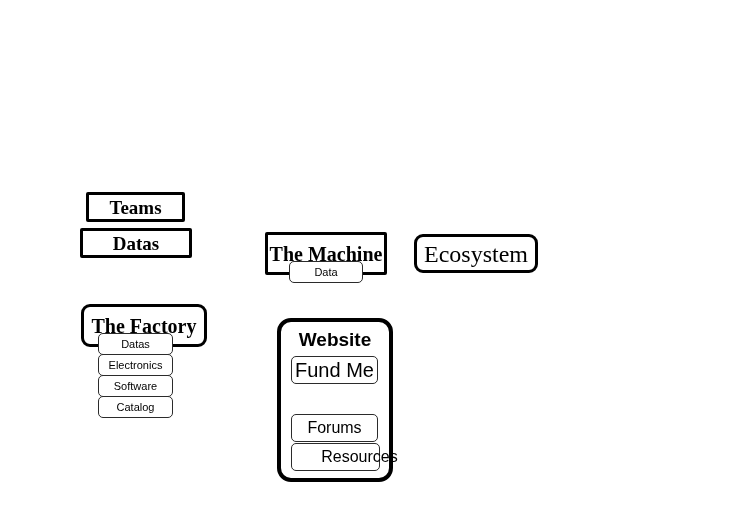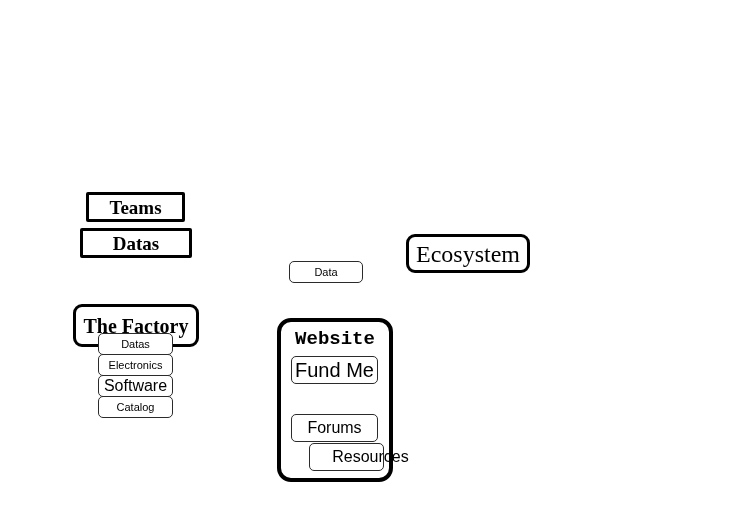--- a/index.html
+++ b/index.html
@@ -29,21 +29,21 @@
     border: 3px solid #000000;
     display: flex;
     align-items: center;
     justify-content: center;
     font-family: "Liberation Serif", serif;
     font-weight: bold;
     color: #000000;
     line-height: 1;
     white-space: nowrap;
   }
-  .node.rounded { border-radius: 9px; }
+  .node.rounded { border-radius: 9px; margin-left: 8px; }
   .node.sharp   { border-radius: 2px; }
 
   
   .chip {
     position: absolute;
     box-sizing: border-box;
     background: #ffffff;
     border: 1.6px solid #2b2b2b;
     border-radius: 5px;
     display: flex;
@@ -62,21 +62,21 @@
     box-sizing: border-box;
     background: #ffffff;
     border: 4px solid #000000;
     border-radius: 14px;
   }
   .group-title {
     position: absolute;
     left: 0;
     right: 0;
     text-align: center;
-    font-family: Liberation Mono, monospace;
+    font-family: Liberation Sans, sans-serif;
     font-weight: bold;
     color: #000000;
     line-height: 1;
     white-space: nowrap;
   }
 
   
   .z1 { z-index: 1; }
   .z2 { z-index: 2; }
   .z3 { z-index: 3; }
@@ -100,28 +100,31 @@
   </div>
 
   <div class="chip z3" style="left:98px; top:333px; width:75px; height:22px; font-size:11px;">
     <span>Datas</span>
   </div>
 
   <div class="chip z3" style="left:98px; top:354px; width:75px; height:22px; font-size:11px;">
     <span>Electronics</span>
   </div>
 
-  <div class="chip z3" style="left:98px; top:375px; width:75px; height:22px; font-size:16px;">
+  <div class="chip z3" style="left:98px; top:375px; width:75px; height:22px; font-size:11px;">
     <span>Software</span>
   </div>
 
   <div class="chip z3" style="left:98px; top:396px; width:75px; height:22px; font-size:11px;">
     <span>Catalog</span>
   </div>
 
+  <div class="node sharp z1" style="left:265px; top:232px; width:122px; height:43px; font-size:20px;">
+    <span>The Machine</span>
+  </div>
 
   <div class="chip z3" style="left:289px; top:261px; width:74px; height:22px; font-size:11px;">
     <span>Data</span>
   </div>
 
   <div class="node rounded z1" style="left:406px; top:234px; width:124px; height:39px; font-size:24px; font-weight:normal;">
     <span>Ecosystem</span>
   </div>
 
   <div class="group z1" style="left:277px; top:318px; width:116px; height:164px;">
@@ -131,17 +134,17 @@
 
   <div class="chip z3" style="left:291px; top:356px; width:87px; height:28px; font-size:20px;">
     <span>Fund Me</span>
   </div>
 
 
   <div class="chip z3" style="left:291px; top:414px; width:87px; height:28px; font-size:16px;">
     <span>Forums</span>
   </div>
 
-  <div class="chip z3" style="left:309px; top:443px; width:75px; height:28px; font-size:16px;padding-left:48px;">
+  <div class="chip z3" style="left:291px; top:443px; width:89px; height:28px; font-size:16px;padding-left:48px;">
     <span>Resources</span>
   </div>
 
 </div>
 
 </body></html>

